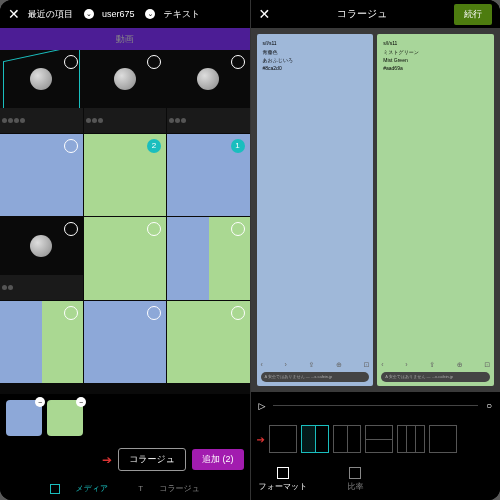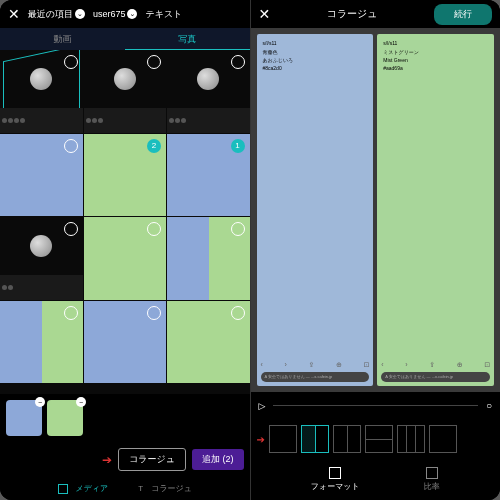--- a/index.html
+++ b/index.html
@@ -2,48 +2,48 @@
 <html><head>
 <meta charset="utf-8">
 <style>
 *{margin:0;padding:0;box-sizing:border-box}
 body{background:#5a5a5a;font-family:-apple-system,sans-serif;display:flex;justify-content:center;align-items:center;min-height:100vh}
 .wrap{width:500px;height:500px;background:#000;display:flex;border-radius:12px;overflow:hidden;position:relative}
 .pane{flex:1;background:#0a0a0a;display:flex;flex-direction:column;position:relative}
 .pane-l{border-right:1px solid #333}
 .hdr{display:flex;align-items:center;gap:8px;padding:6px 8px;background:#000;height:28px}
 .x{color:#fff;font-size:14px;font-weight:300}
-.pill{color:#fff;font-size:9px;display:flex;align-items:center;gap:2px}
+.pill{color:#fff;font-size:9px;display:flex;align-items:center;gap:11px}
 .chev{width:10px;height:10px;background:#fff;border-radius:50%;display:inline-flex;align-items:center;justify-content:center;color:#000;font-size:7px}
 .ttl-r{color:#fff;font-size:10px;flex:1;text-align:center}
-.btn-cont{background:#0f766e;color:#fff;font-size:9px;padding:4px 20px;border-radius:8px}
-.tabs{display:flex;background:#0f172a;height:22px}
+.btn-cont{background:#4d7c0f;color:#fff;font-size:9px;padding:4px 10px;border-radius:2px}
+.tabs{display:flex;background:#4c1d95;height:22px}
 .tab{flex:1;text-align:center;color:#888;font-size:9px;padding:5px 0}
 .tab.active{color:#1abebe;border-bottom:1.5px solid #1abebe}
 .grid{flex:1;display:grid;grid-template-columns:repeat(3,1fr);gap:1px;overflow:hidden;grid-auto-rows:min-content}
 .cell{position:relative;aspect-ratio:1;background:#1a1a1a;overflow:hidden}
 .moon{width:100%;height:70%;background:#0a0a0a;display:flex;align-items:center;justify-content:center}
 .moon-c{width:22px;height:22px;border-radius:50%;background:radial-gradient(circle at 35% 35%,#ddd,#888)}
 .strip{position:absolute;bottom:0;left:0;right:0;height:30%;background:#1a1a1a;display:flex;align-items:center;gap:1px;padding:2px}
 .dot{width:5px;height:5px;border-radius:50%;background:#555}
 .sel{position:absolute;top:5px;right:5px;width:14px;height:14px;border:1.5px solid #fff;border-radius:50%}
 .badge{position:absolute;top:5px;right:5px;width:14px;height:14px;background:#1abebe;color:#fff;border-radius:50%;font-size:8px;display:flex;align-items:center;justify-content:center}
 .diag{position:absolute;inset:3px;border:1px solid #1abebe;transform:skewY(-12deg);pointer-events:none}
 .c-blue{background:#8da8d8}
 .c-green{background:#aad892}
 .c-split{background:linear-gradient(90deg,#8da8d8 50%,#aad892 50%)}
 .thumbs{display:flex;gap:5px;padding:6px;background:#000}
 .thumb{width:36px;height:36px;border-radius:4px;position:relative}
 .thumb-rm{position:absolute;top:-3px;right:-3px;width:10px;height:10px;background:#fff;border-radius:50%;color:#000;font-size:7px;display:flex;align-items:center;justify-content:center}
 .actions{display:flex;gap:6px;padding:6px;background:#000;justify-content:flex-end;align-items:center}
 .arrow{color:#d33;font-size:12px}
 .btn-o{border:1px solid #999;color:#fff;font-size:9px;padding:4px 10px;border-radius:3px}
-.btn-add{background:#4c1d95;color:#fff;font-size:9px;padding:4px 10px;border-radius:3px}
+.btn-add{background:#a21caf;color:#fff;font-size:9px;padding:4px 10px;border-radius:3px}
 .bnav{display:flex;background:#000;padding:6px;justify-content:center;gap:30px}
-.bnav-i{color:#888;font-size:8px;display:flex;align-items:center;gap:8px}
+.bnav-i{color:#888;font-size:8px;display:flex;align-items:center;gap:16px}
 .bnav-i.active{color:#1abebe}
 .bicon{width:10px;height:10px;border:1px solid currentColor}
 .preview{flex:1;display:flex;gap:4px;padding:6px;background:#3a3a3a}
 .pcard{flex:1;border-radius:2px;padding:6px;position:relative;font-size:5px;line-height:1.4}
 .pc-b{background:#9fb8d9}
 .pc-g{background:#a8d69a}
 .pcard-hdr{font-size:5px;margin-bottom:2px}
 .pcard-t{font-size:5px;margin-bottom:1px}
 .purl{position:absolute;bottom:4px;left:4px;right:4px;background:#444;color:#aaa;font-size:4px;padding:2px 4px;border-radius:6px}
 .ptools{position:absolute;bottom:16px;left:4px;right:4px;display:flex;justify-content:space-between;color:#666;font-size:7px}
@@ -55,21 +55,21 @@
 .arrow2{color:#d33;font-size:10px}
 .lay{width:28px;height:28px;border:1px solid #555;position:relative}
 .lay.selected{border-color:#1abebe}
 .lay-v::after{content:'';position:absolute;left:50%;top:0;bottom:0;width:1px;background:#555}
 .lay.selected.lay-v::after{background:#1abebe}
 .lay.selected.lay-v{background:linear-gradient(90deg,#1abebe22 50%,transparent 50%)}
 .lay-h::after{content:'';position:absolute;top:50%;left:0;right:0;height:1px;background:#555}
 .lay-3v{display:flex}
 .lay-3v span{flex:1;border-right:1px solid #555}
 .lay-3v span:last-child{border:none}
-.btabs{display:flex;justify-content:center;gap:64px;padding:8px;background:#000}
+.btabs{display:flex;gap:40px;padding:8px;background:#000}
 .btab{color:#888;font-size:8px;text-align:center}
 .btab.active{color:#fff}
 .btab-ic{width:12px;height:12px;margin:0 auto 2px;border:1px solid currentColor}
 </style>
 </head>
 <body>
 
 <div class="wrap">
 
   <div class="pane pane-l">
@@ -80,21 +80,20 @@
           <span class="chev">⌄</span>
         </span>
       <span class="pill">
           <span>user675</span>
           <span class="chev">⌄</span>
         </span>
       <span class="pill">テキスト</span>
     </div>
     <div class="tabs">
       <div class="tab">動画</div>
-      <div class="tab active">写真</div>
     </div>
     <div class="grid">
       <div class="cell">
           <div class="diag"></div>
           <div class="moon">
             <div class="moon-c"></div>
           </div>
           <div class="strip">
             <span class="dot"></span>
             <span class="dot"></span>

